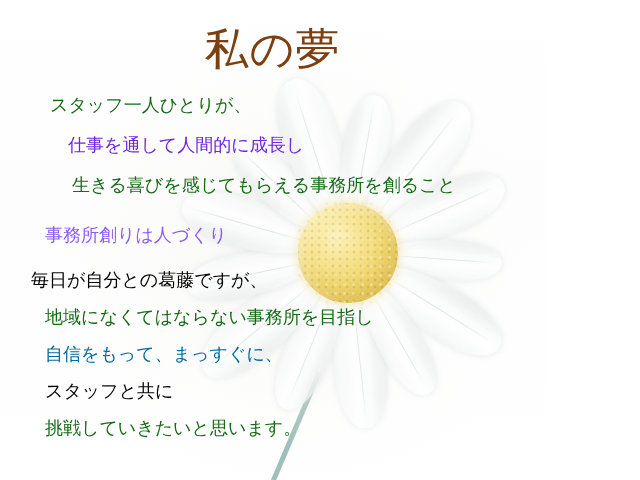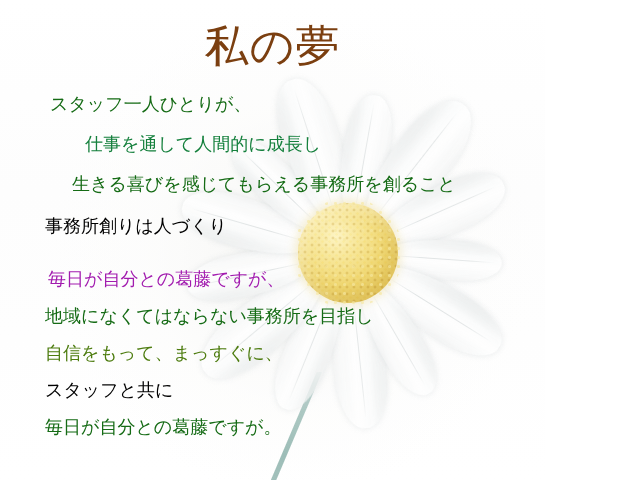--- a/index.html
+++ b/index.html
@@ -7,21 +7,21 @@
     margin: 0;
     padding: 0;
     background: #ffffff;
   }
   #slide {
     position: relative;
     width: 545px;
     height: 480px;
     overflow: hidden;
     background: #ffffff;
-    font-family: Liberation Mono, monospace;
+    font-family: Liberation Sans, sans-serif;
     -webkit-font-smoothing: antialiased;
   }
 
   
   .photo-layer {
     position: absolute;
     inset: 0;
     overflow: hidden;
     z-index: 0;
   }
@@ -228,26 +228,26 @@
       </div>
     <div class="disc"></div>
   </div>
 
   <div class="content">
 
     <div class="slide-title" style="color: rgb(123, 63, 16);">私の夢</div>
 
     <div class="body-block" id="para1">
         <div class="text-line" style="left: 50px; top: 90px; color: rgb(21, 107, 21);">スタッフ一人ひとりが、</div>
-        <div class="text-line" style="left: 85px; top: 130px; color: #15803d;">仕事を通して人間的に成長し</div>
+        <div class="text-line" style="left: 68px; top: 130px; color: #6d28d9;">仕事を通して人間的に成長し</div>
         <div class="text-line" style="left: 72px; top: 170px; color: rgb(21, 107, 21);">生きる喜びを感じてもらえる事務所を創ること</div>
       </div>
     <div class="body-block" id="para2">
-        <div class="text-line" style="left: 45px; top: 212px; color: #000000;">事務所創りは人づくり</div>
-        <div class="text-line" style="left: 48px; top: 265px; color: #a21caf;">毎日が自分との葛藤ですが、</div>
+        <div class="text-line" style="left: 45px; top: 220px; color: #8b5cf6;">事務所創りは人づくり</div>
+        <div class="text-line" style="left: 31px; top: 265px; color: #000000;">毎日が自分との葛藤ですが、</div>
         <div class="text-line" style="left: 45px; top: 302px; color: rgb(21, 107, 21);">地域になくてはならない事務所を目指し</div>
-        <div class="text-line" style="left: 45px; top: 339px; color: #4d7c0f;">自信をもって、まっすぐに、</div>
+        <div class="text-line" style="left: 45px; top: 339px; color: #0369a1;">自信をもって、まっすぐに、</div>
         <div class="text-line" style="left: 45px; top: 376px; color: #000000;">スタッフと共に</div>
-        <div class="text-line" style="left: 45px; top: 413px; color: rgb(21, 107, 21);">毎日が自分との葛藤ですが。</div>
+        <div class="text-line" style="left: 45px; top: 413px; color: rgb(21, 107, 21);">挑戦していきたいと思います。</div>
       </div>
 
   </div>
 </div>
 
 </body></html>

